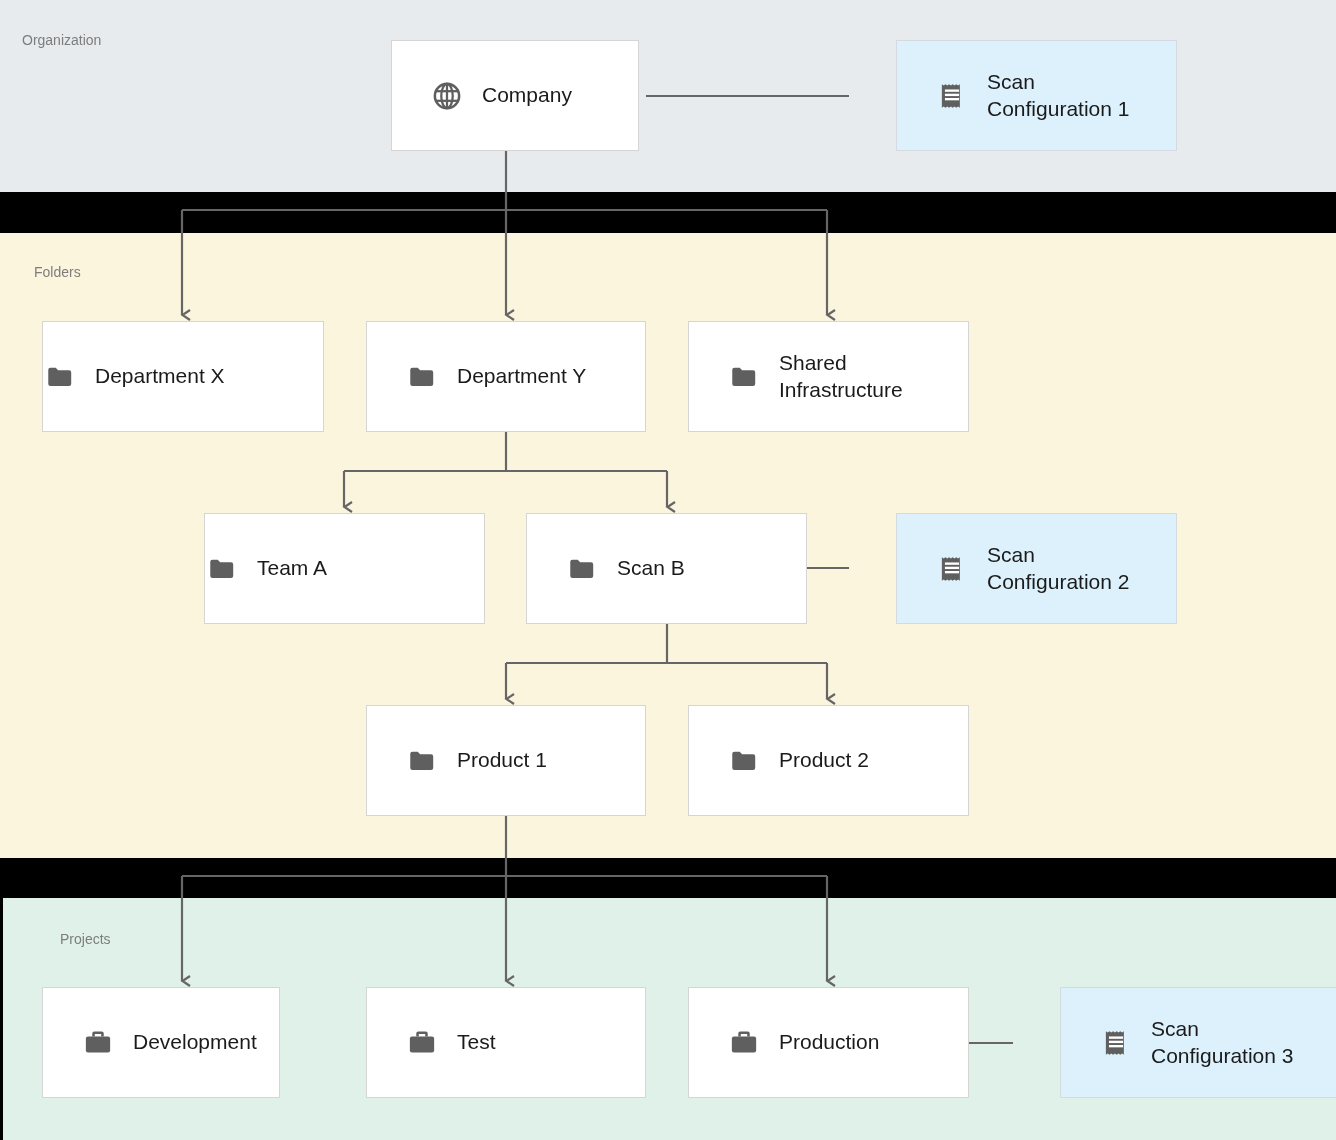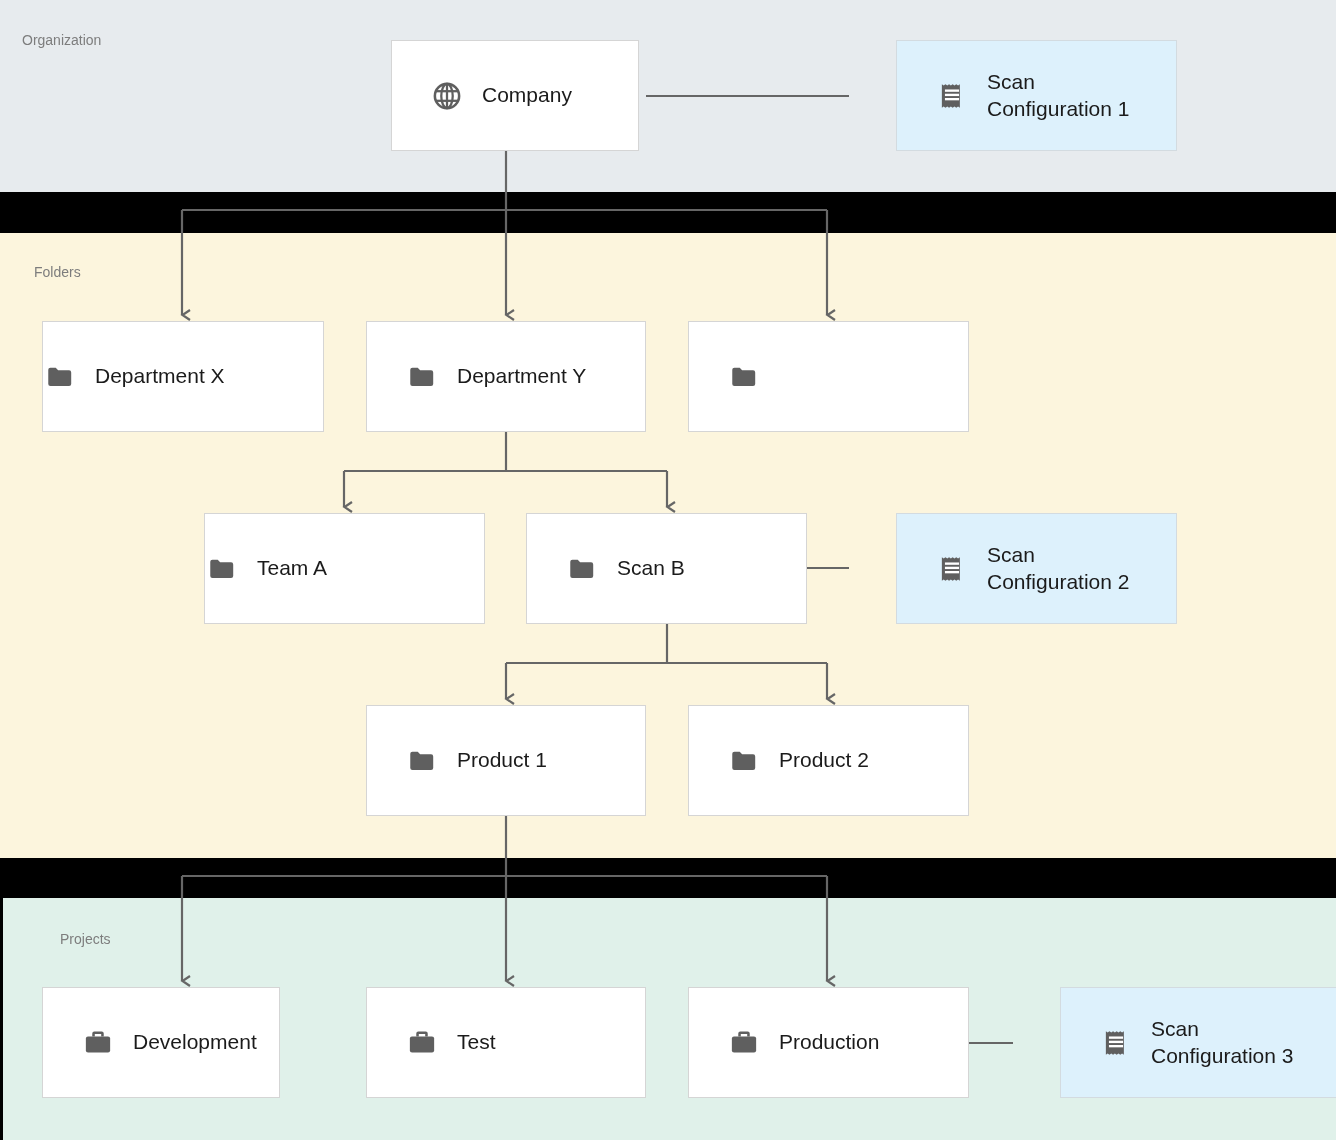--- a/index.html
+++ b/index.html
@@ -160,20 +160,22 @@
           </svg>
         </span>
         <span class="node-label">Department Y</span>
       </div>
       <div class="node" style="left: 688px; top: 321px; width: 281px; height: 111px; padding-left: 38px;">
         <span class="node-icon" style="margin-right: 18px;">
           <svg width="32" height="32" viewBox="0 0 24 24" aria-hidden="true">
             <path d="M3.2 6.6a1.6 1.6 0 0 1 1.6-1.6h4.0l1.8 2.0h8.2a1.6 1.6 0 0 1 1.6 1.6v8.6a1.6 1.6 0 0 1-1.6 1.6H4.8a1.6 1.6 0 0 1-1.6-1.6z" fill="#5f5f5f"></path>
           </svg>
         </span>
+        <span class="node-label">Shared
+Infrastructure</span>
       </div>
       <div class="node" style="left: 204px; top: 513px; width: 281px; height: 111px; ">
         <span class="node-icon" style="margin-right: 18px;">
           <svg width="32" height="32" viewBox="0 0 24 24" aria-hidden="true">
             <path d="M3.2 6.6a1.6 1.6 0 0 1 1.6-1.6h4.0l1.8 2.0h8.2a1.6 1.6 0 0 1 1.6 1.6v8.6a1.6 1.6 0 0 1-1.6 1.6H4.8a1.6 1.6 0 0 1-1.6-1.6z" fill="#5f5f5f"></path>
           </svg>
         </span>
         <span class="node-label">Team A</span>
       </div>
       <div class="node" style="left: 526px; top: 513px; width: 281px; height: 111px; padding-left: 38px;">

